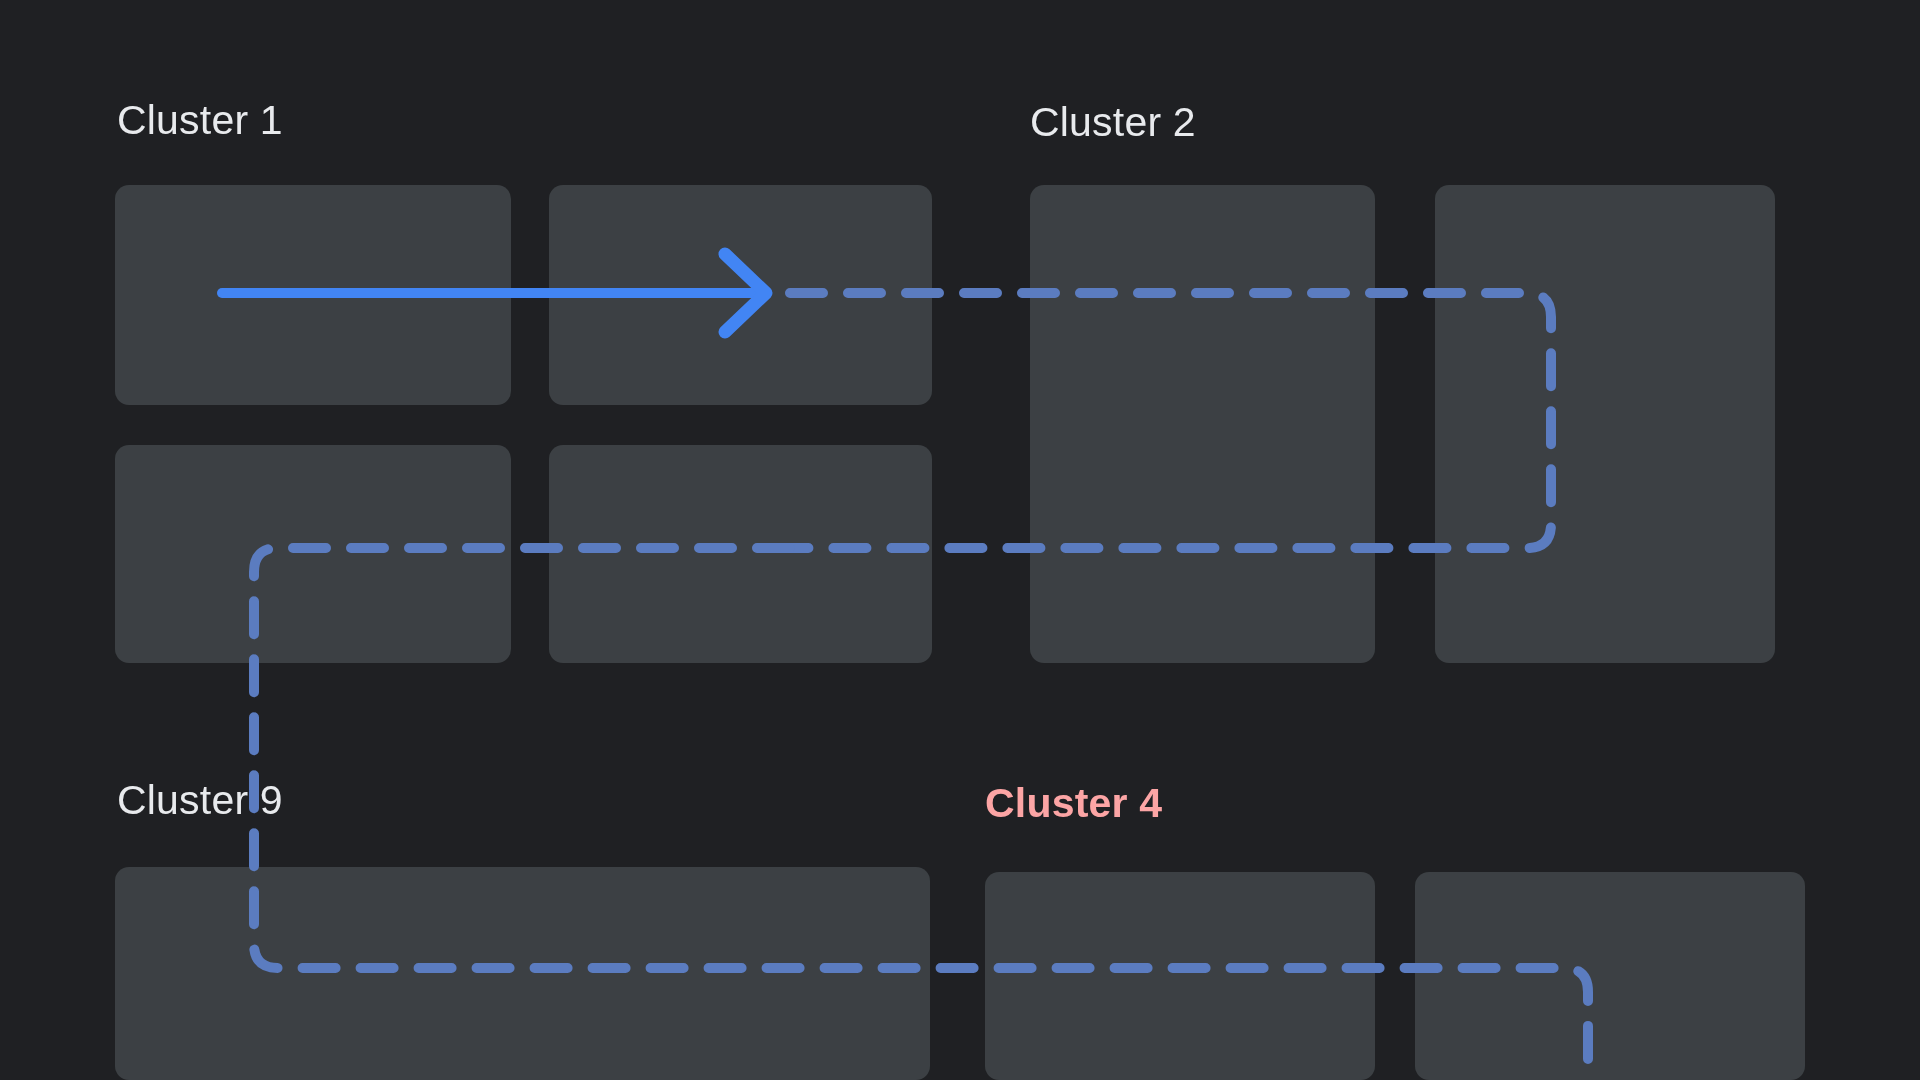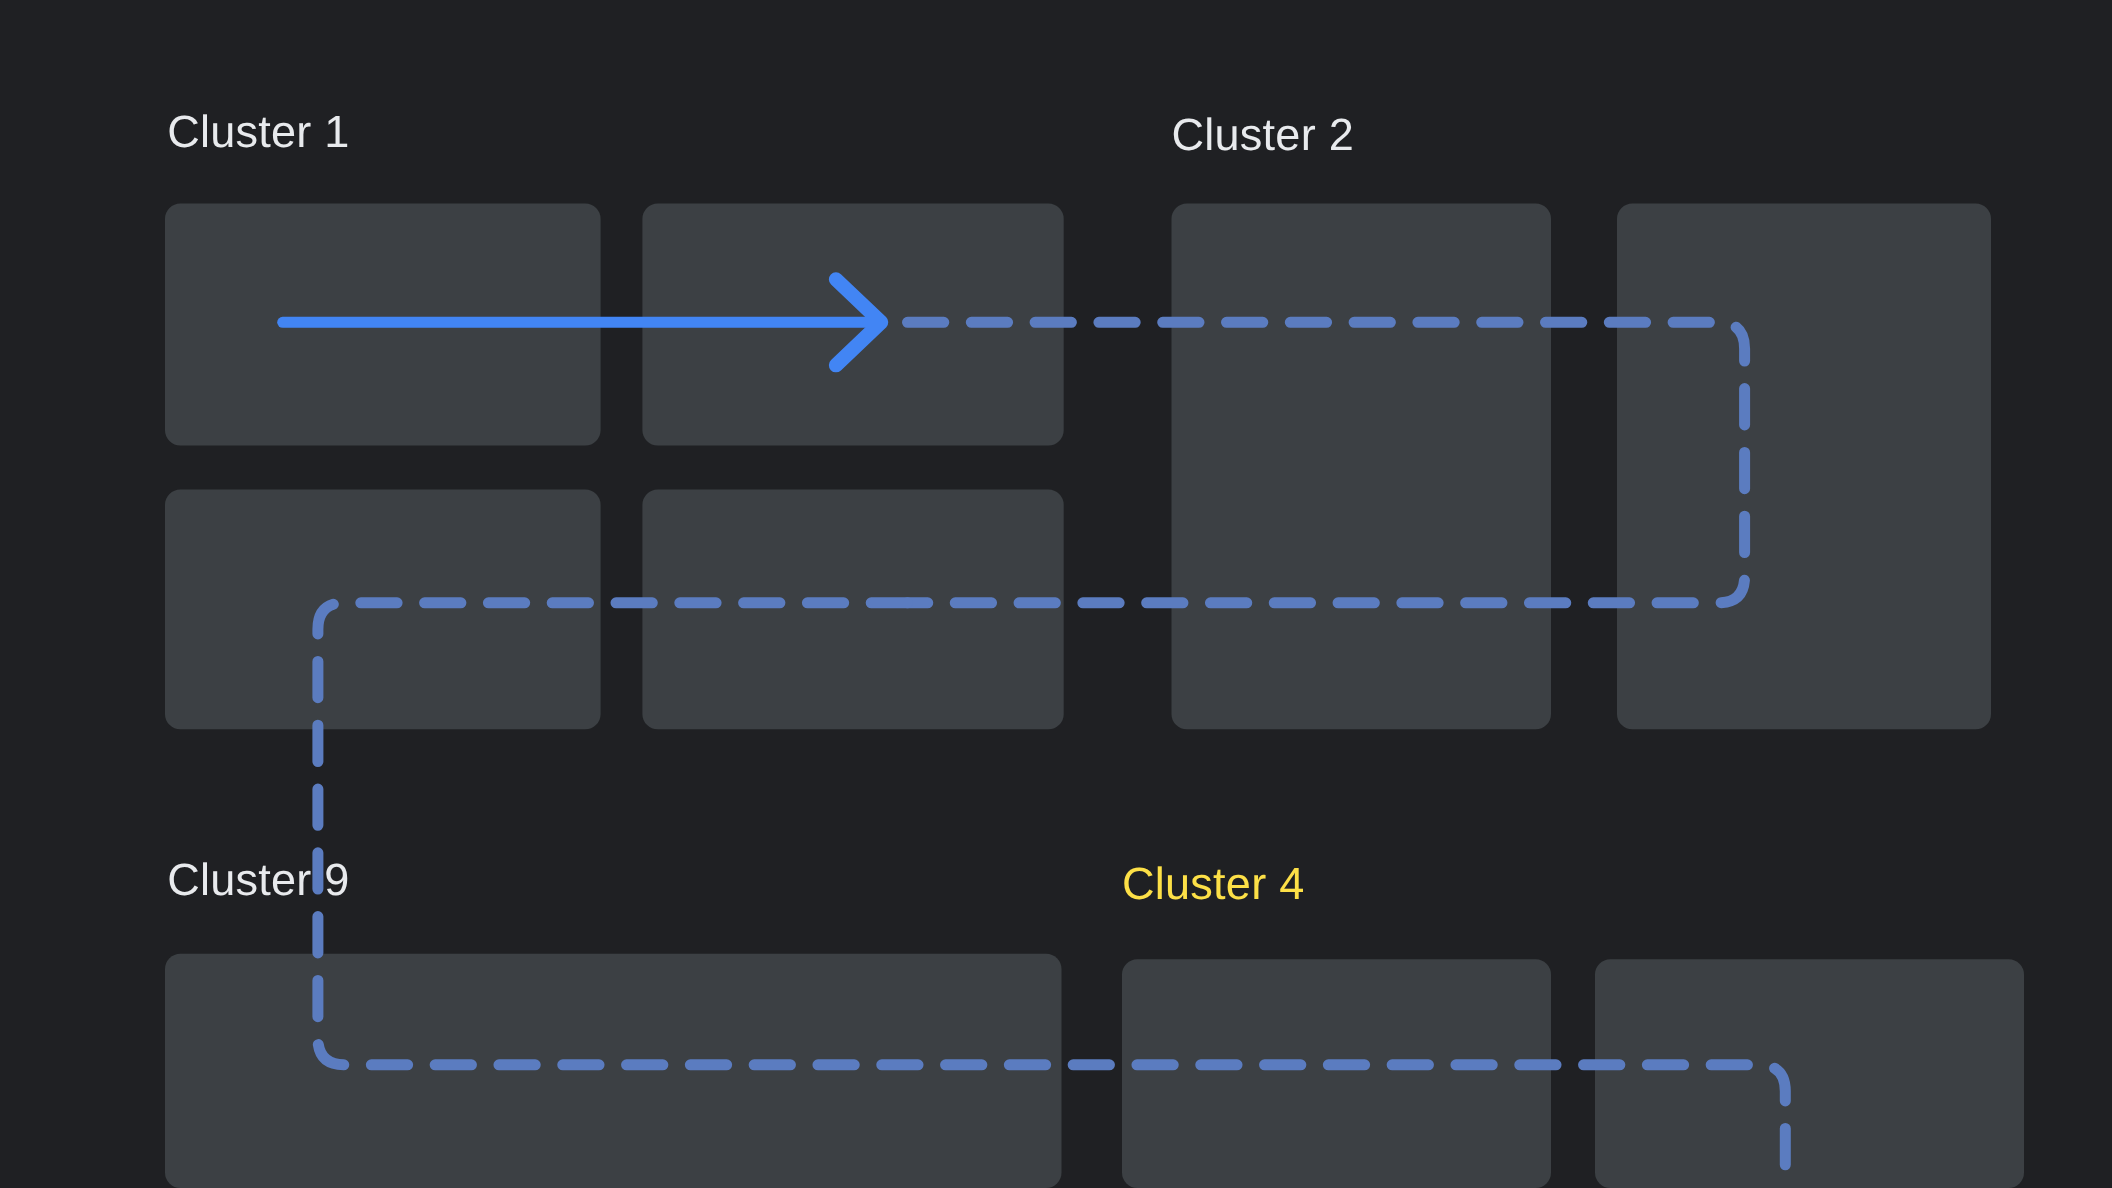--- a/index.html
+++ b/index.html
@@ -4,21 +4,21 @@
 <title>Cluster Graph</title>
 <style>
   html,body{margin:0;padding:0;}
   body{
     width:1920px;height:1080px;
     background:#1f2023;
     font-family:"Liberation Sans","DejaVu Sans",sans-serif;
     overflow:hidden;
     position:relative;
   }
-  #stage{position:absolute;inset:0;width:1740px;height:1080px;margin-left:35px;}
+  #stage{position:absolute;inset:0;width:1740px;height:1080px;}
 
   .cluster-label{
     position:absolute;
     color:#e8eaed;
     font-size:41px;
     font-weight:400;
     letter-spacing:.2px;
     white-space:nowrap;
     line-height:1;
     z-index:4;
@@ -80,16 +80,16 @@
       <path class="edge-solid" d="M 222 293 L 760 293" stroke="#4285f4"></path>
       <path class="arrow-head" d="M 725 254 L 766 293 L 725 332" stroke="#4285f4"></path>
       <path class="edge-dashed" d="M 790 293 L 1527 293 Q 1551 293 1551 317 L 1551 524 Q 1551 548 1527 548 L 790 548" stroke="#5b7cc0"></path>
       <path class="edge-dashed" d="M 790 548 L 278 548 Q 254 548 254 572 L 254 944 Q 254 968 278 968 L 1564 968 Q 1588 968 1588 992 L 1588 1080" stroke="#5b7cc0"></path>
     </svg>
 
   <div id="labels-layer">
       <div class="cluster-label" style="left: 117px; top: 100px; color: rgb(232, 234, 237);">Cluster 1</div>
       <div class="cluster-label" style="left: 1030px; top: 102px; color: rgb(232, 234, 237); text-align: right;">Cluster 2</div>
       <div class="cluster-label" style="left: 117px; top: 780px; color: rgb(232, 234, 237);">Cluster 9</div>
-      <div class="cluster-label" style="left: 985px; top: 783px; color: #fde047;">Cluster 4</div>
+      <div class="cluster-label" style="left: 985px; top: 783px; color: #fca5a5; font-weight: bold;">Cluster 4</div>
     </div>
 
 </div>
 
 </body></html>

